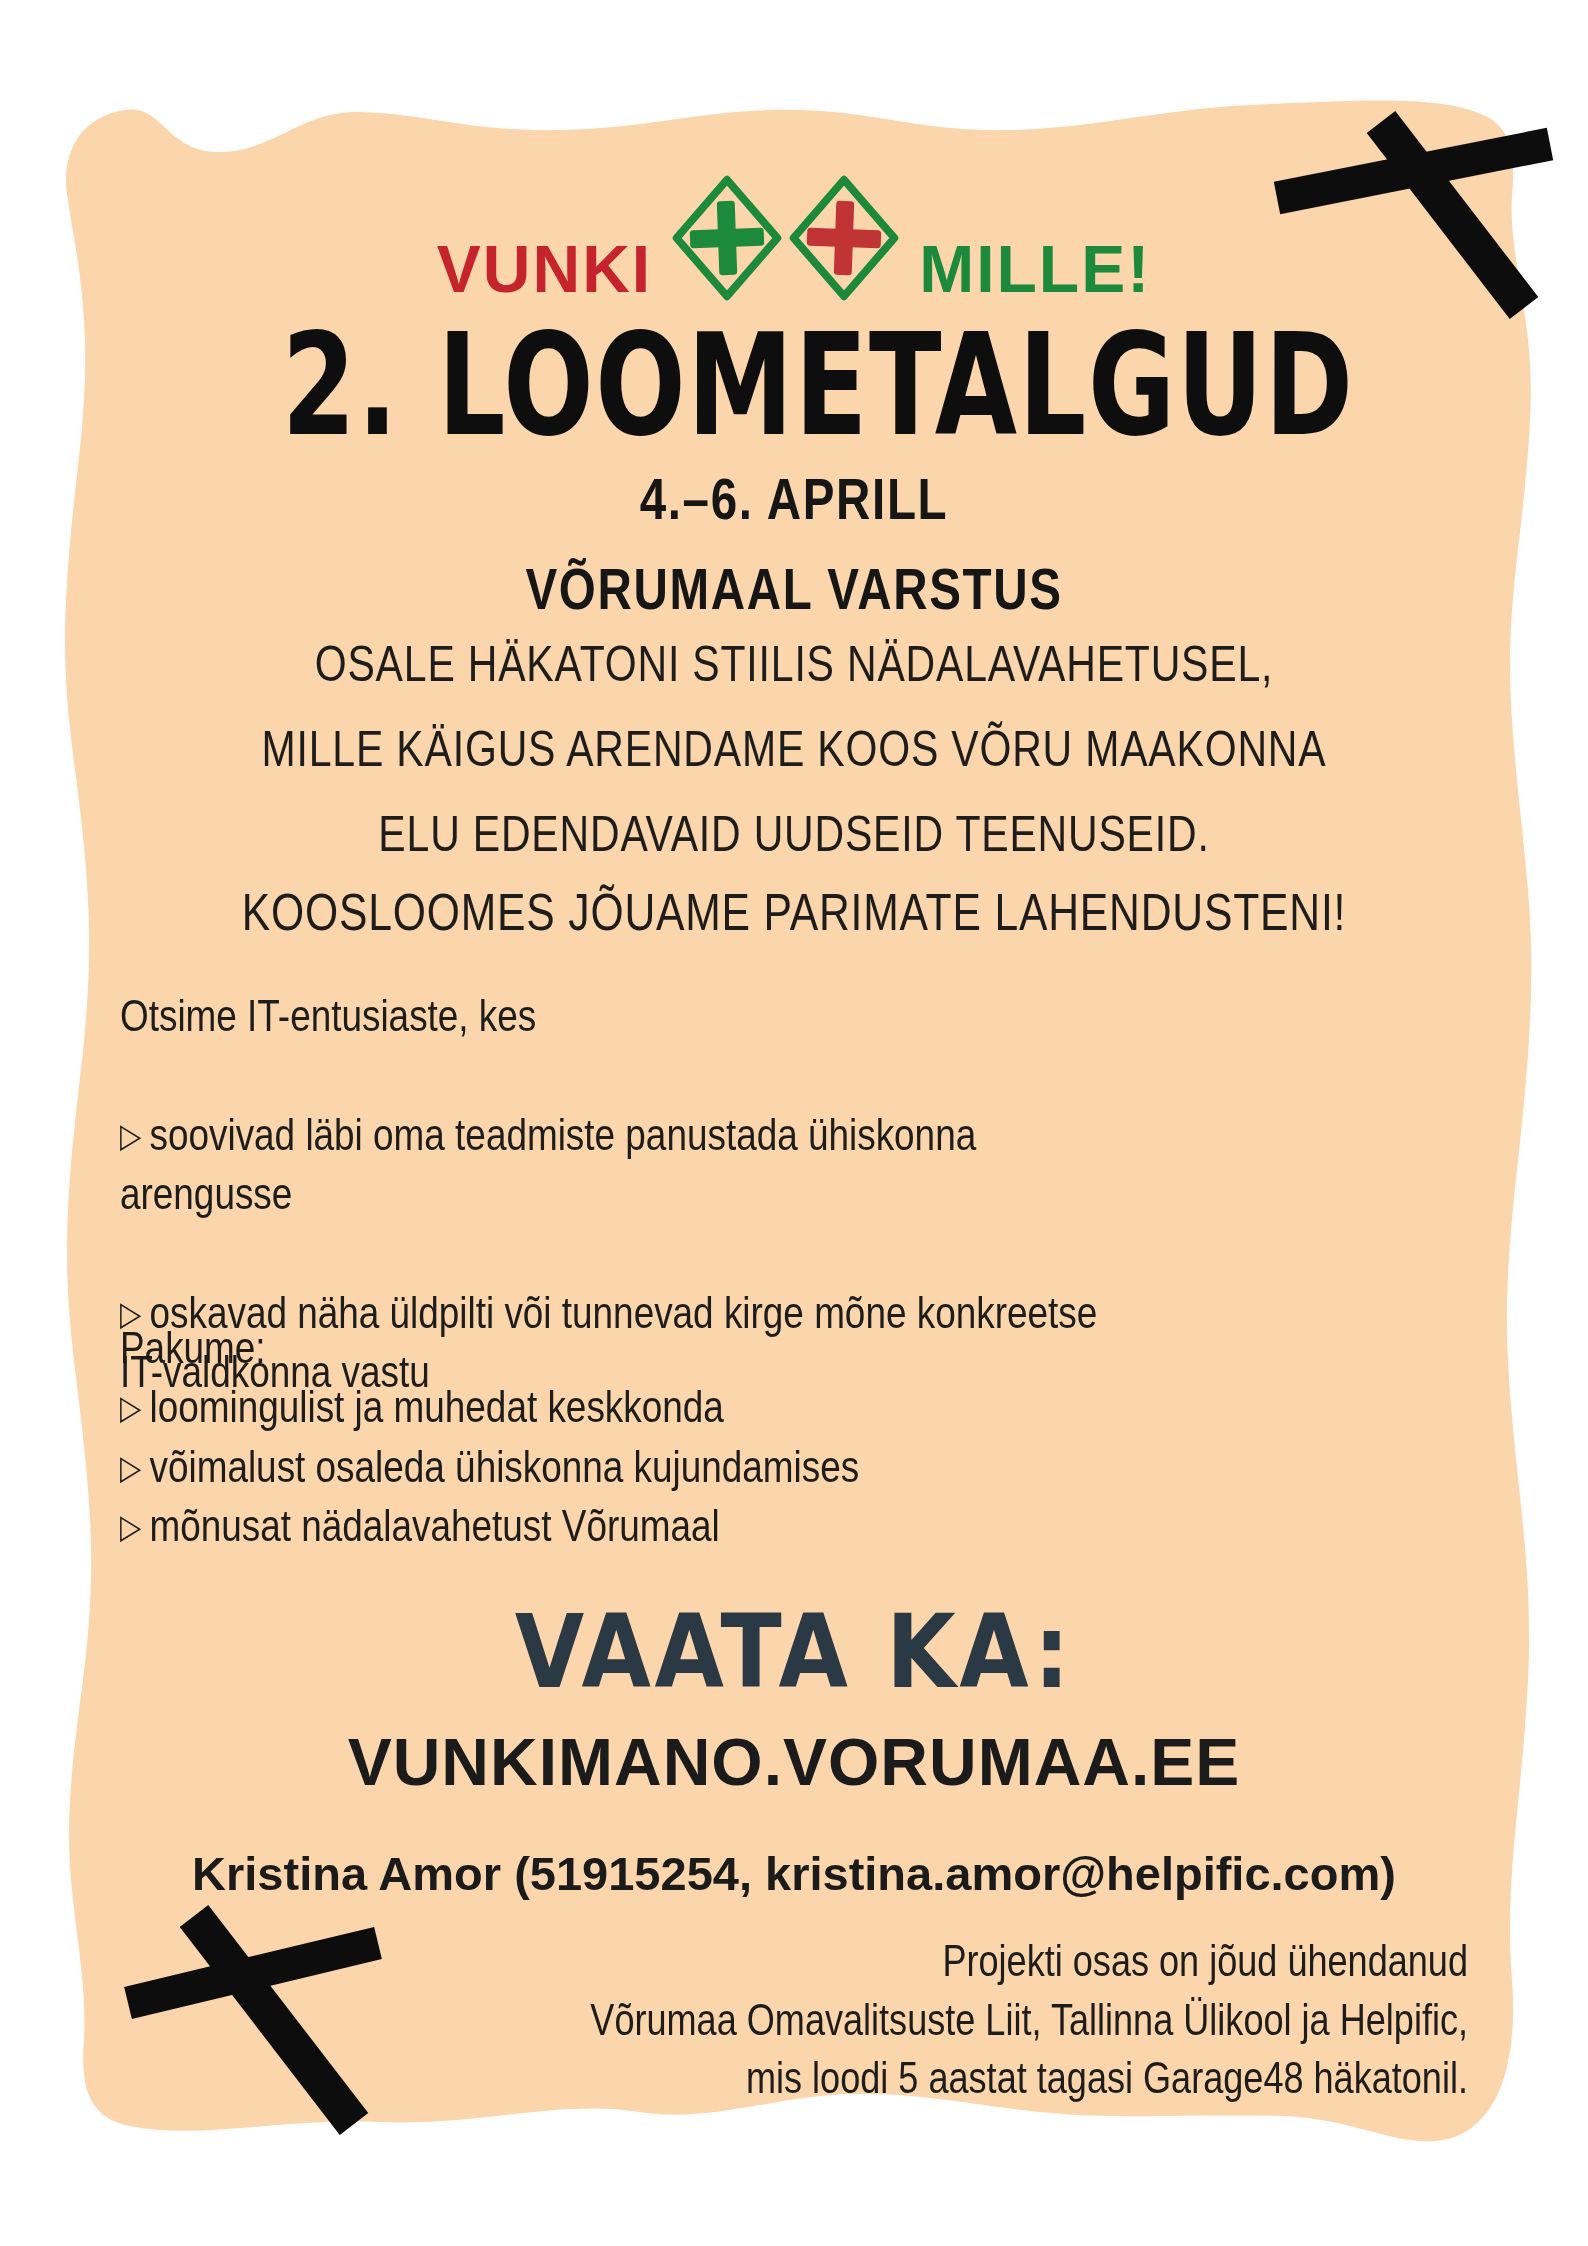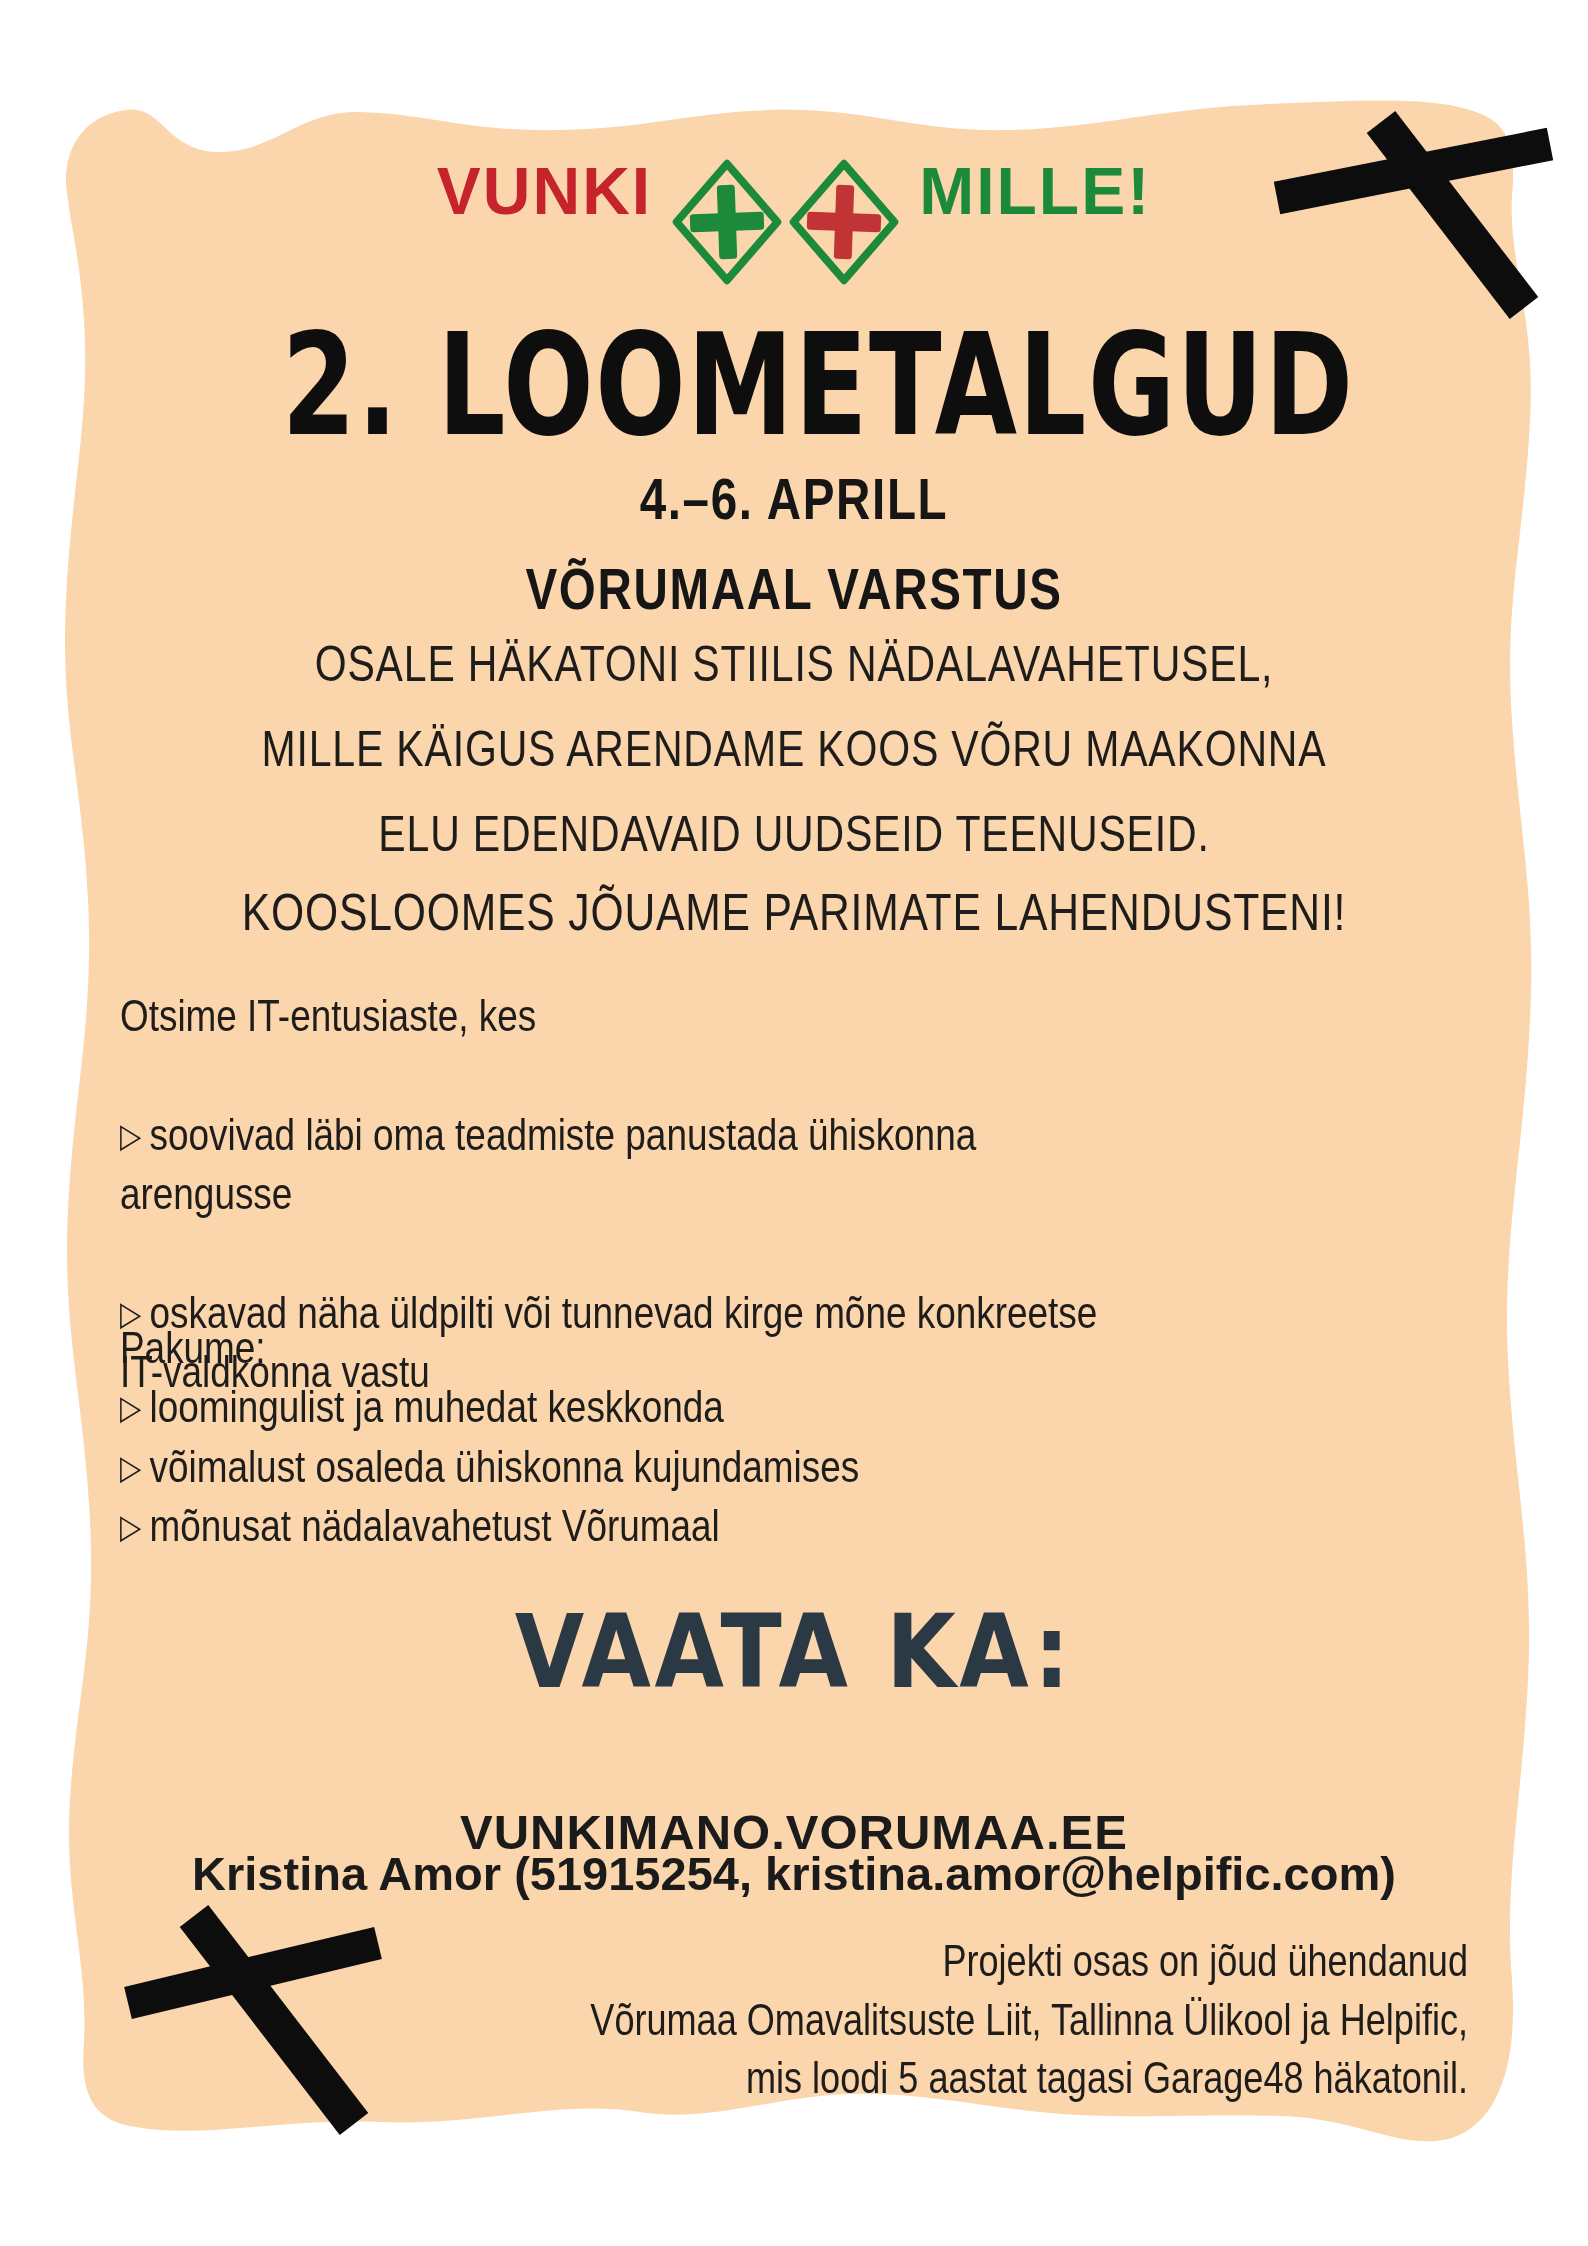--- a/index.html
+++ b/index.html
@@ -20,21 +20,21 @@
   .rightal{text-align:right;}
 
   
   .cond{transform:scaleX(0.82);}
   .cond.center{transform-origin:50% 50%;}
   .cond.leftal{transform-origin:0 50%;}
   .cond.rightal{transform-origin:100% 50%;}
 
   .logo-row{
     position:absolute;left:0;right:0;top:158px;height:144px;
-    display:flex;align-items:flex-start;justify-content:center;gap:19px;
+    display:flex;align-items:flex-end;justify-content:center;gap:19px;
   }
   .logo-word{font-size:66px;font-weight:bold;letter-spacing:2px;line-height:1;}
   .logo-word.red{color:#c5242c;}
   .logo-word.green{color:#1d8a3b;}
   .diamond{width:112px;height:128px;flex:0 0 auto;}
   .diamond + .diamond{margin-left:-14px;}
 
   .title{
     top:316px;font-size:140px;line-height:1;font-weight:800;color:#0e0e0e;
     font-family:"DejaVu Sans", sans-serif;
@@ -54,21 +54,21 @@
   .pre{white-space:pre-line;}
   .bullet{display:inline-block;margin-right:10px;font-size:0.75em;transform:translateY(-3px);}
 
   .vaata{
     top:1592px;font-size:102px;font-weight:800;color:#2b3945;
     font-family:"DejaVu Sans", sans-serif;
     transform:scaleX(0.88);transform-origin:50% 50%;
     letter-spacing:4px;
   }
   .bold-line{font-weight:bold;color:#1b1b1b;}
-  .website{top:1804px;font-size:49px;letter-spacing:1px;}
+  .website{top:1724px;font-size:66px;letter-spacing:1px;}
   .contact-intro{top:1786px;font-size:47px;}
   .contact-person{top:1846px;font-size:47px;}
 
   .footer{top:1932px;font-size:44px;line-height:1.33;color:#1e1d1b;}
 </style>
 </head>
 <body>
 
 <div class="poster">
 

